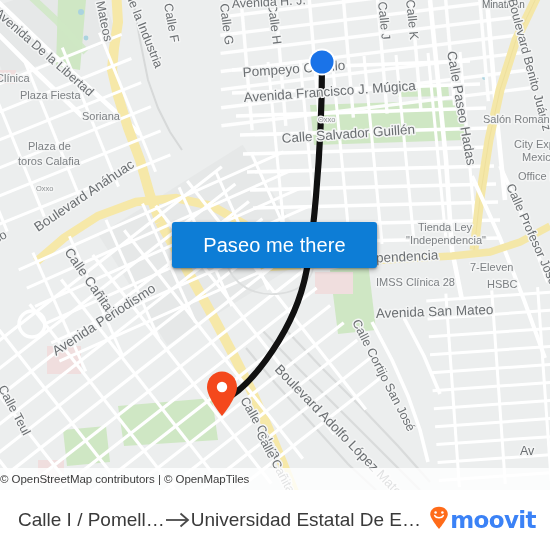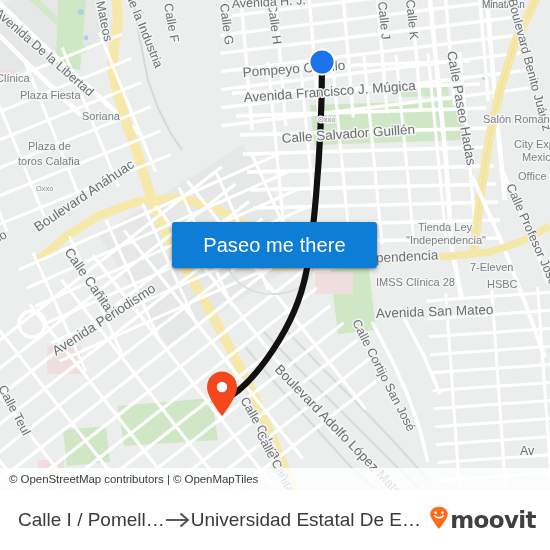--- a/index.html
+++ b/index.html
@@ -31,21 +31,21 @@
   .lbl.sm{font-size:10px;}
   .lbl.xs{font-size:7.5px;fill:#8b8f91;}
   .lbl.poi{fill:#7d8184;font-size:11px;}
   .lbl.big{font-size:13.5px;}
 
   
   .attrib{
     position:absolute;left:0;bottom:0;width:550px;height:22px;
     background:rgba(255,255,255,0.80);
     display:flex;align-items:center;
-    padding-left:9px;box-sizing:border-box;
+    padding-left:0;box-sizing:border-box;
     font-size:11.5px;color:#3c3c3c;
     letter-spacing:-0.05px;
     white-space:nowrap;
   }
 
   
   .cta{
     position:absolute;left:172px;top:222px;
     width:205px;height:46px;
     background:#0d7dd6;
@@ -76,21 +76,21 @@
   .trip .ep.from{max-width:150px;flex:0 0 auto;}
   .trip .ep.to{max-width:250px;flex:0 1 auto;}
   .arrow{
     flex:0 0 auto;width:26px;height:18px;position:relative;color:#4a4a4a;
   }
   .arrow svg{display:block;}
   .brand{
     display:flex;align-items:center;flex:0 0 auto;gap:1px;
   }
   .brand .wordmark{
-    font-size:23px;font-weight:bold;color:#404040;letter-spacing:-0.6px;
+    font-size:23px;font-weight:bold;color:#3b82f6;letter-spacing:-0.6px;
     font-family:"DejaVu Sans", sans-serif;
   }
 </style>
 </head>
 <body>
 
 <div class="app">
 
   <div class="map">
     <svg class="map-svg" viewBox="0 0 550 490">

